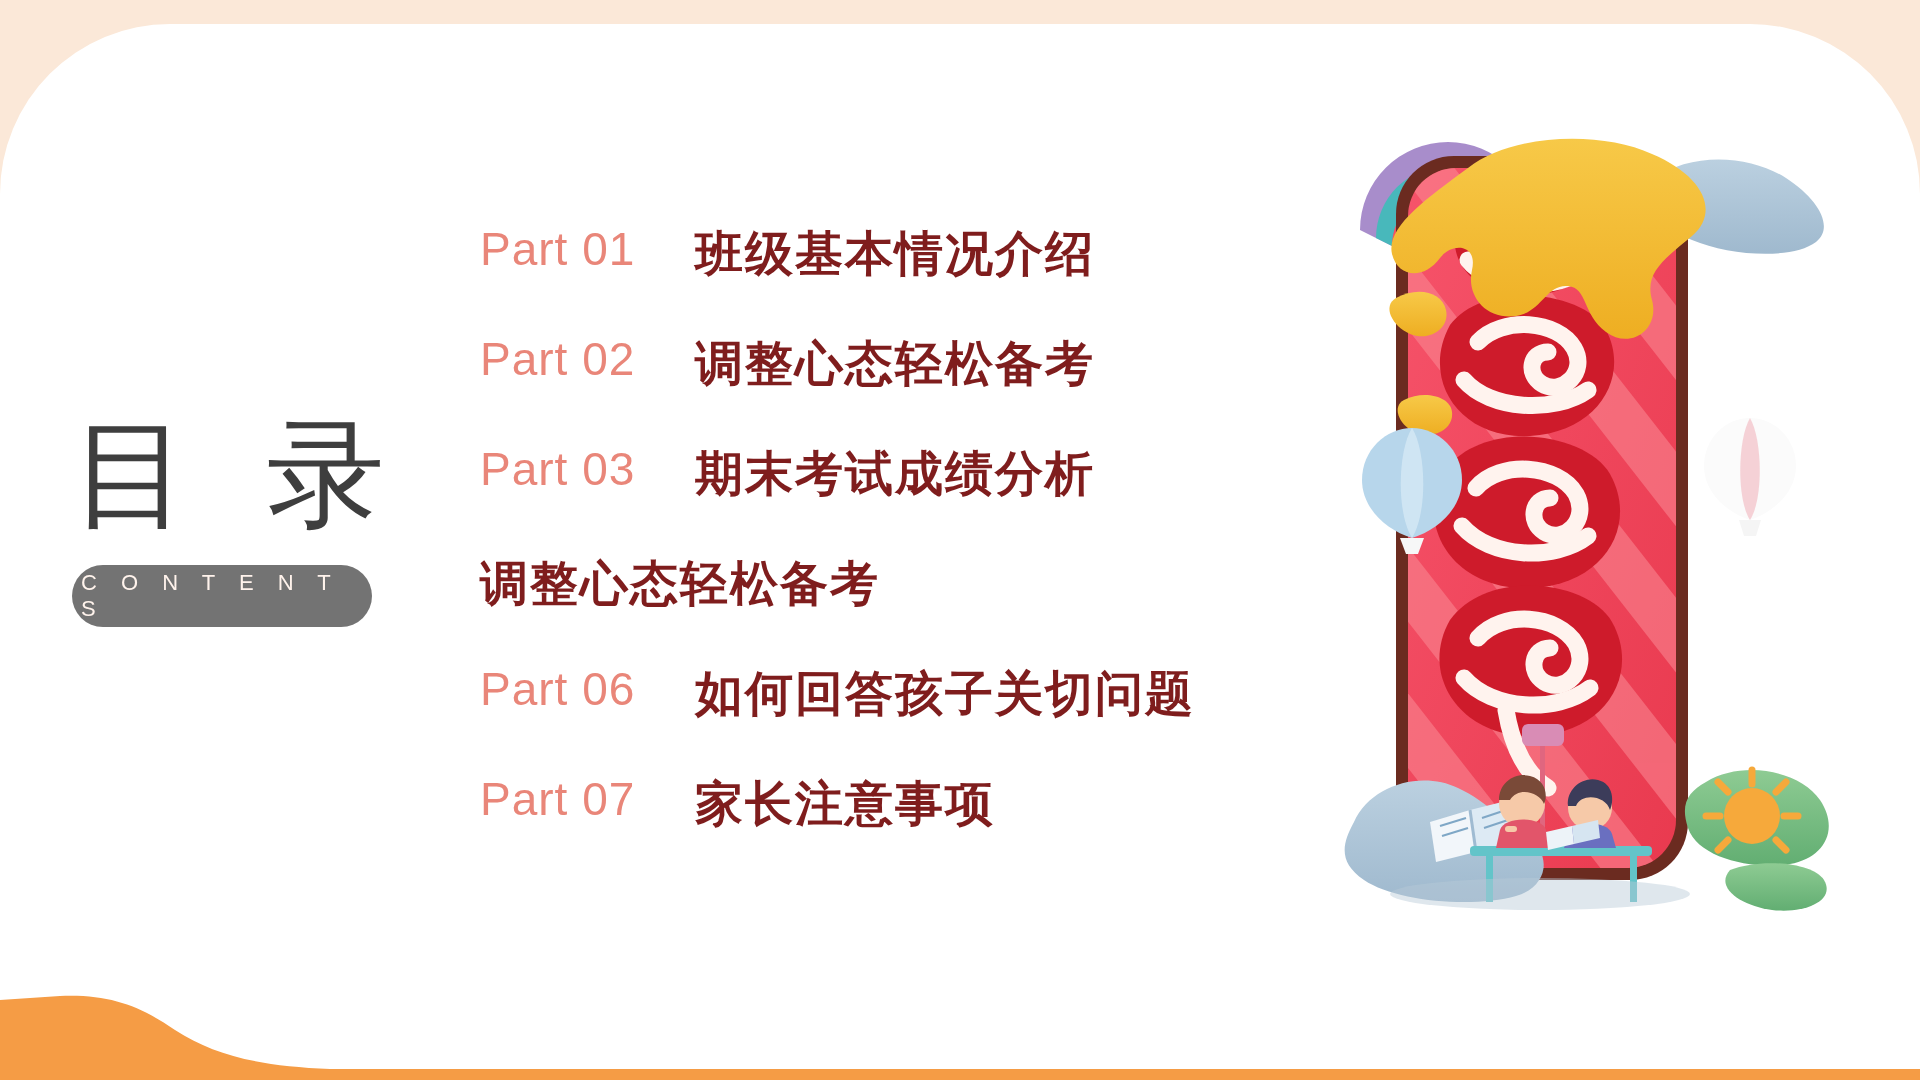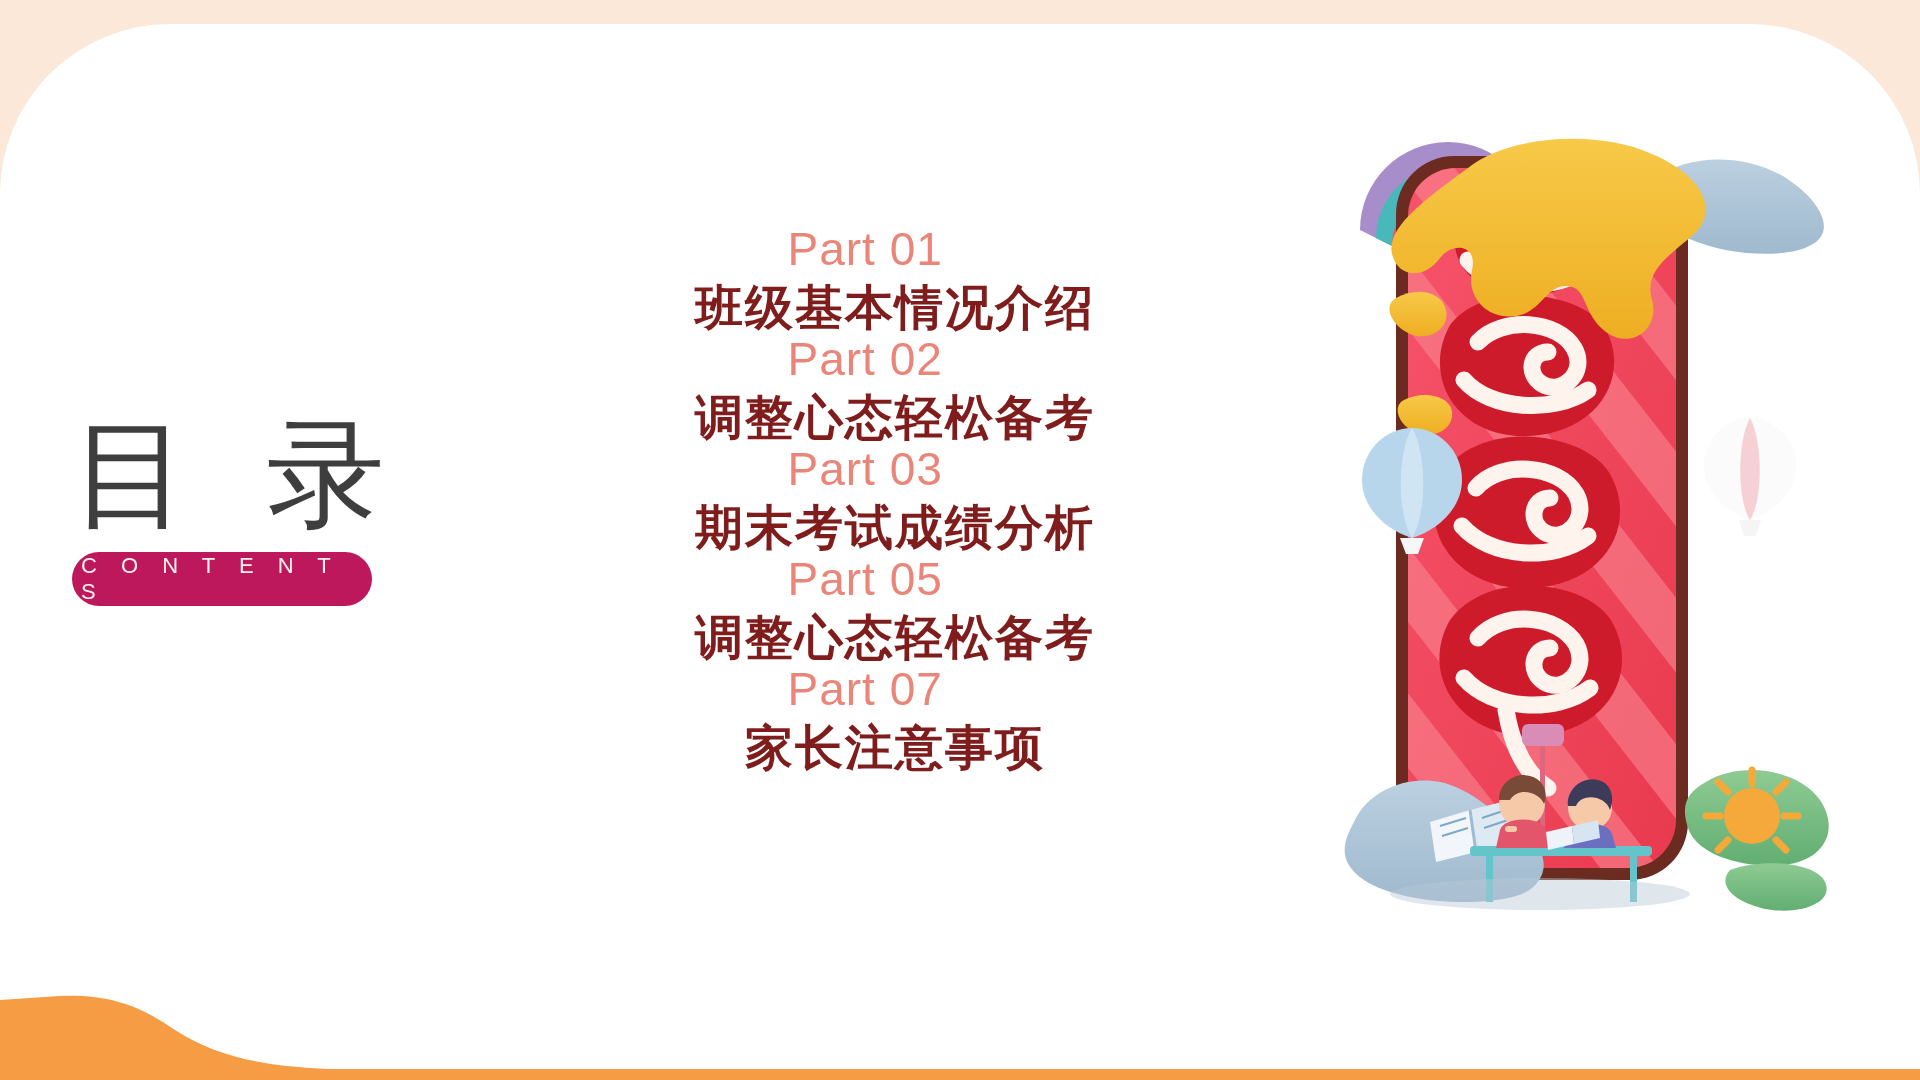--- a/index.html
+++ b/index.html
@@ -23,37 +23,36 @@
 
   
   .title-block { position:absolute; left:72px; top:415px; width:370px; }
   .title-cn {
     font-size:118px; font-weight:normal; color:#3E3E3E;
     letter-spacing:22px; line-height:1.0;
     font-family:"Liberation Sans","DejaVu Sans",sans-serif;
     white-space:nowrap;
   }
   .contents-badge {
-    margin-top:19px;
-    width:300px; height:54px;
-    background:#be185d;
+    margin-top:32px;
+    width:300px; height:62px;
+    background:#737373;
     border-radius:34px;
     display:flex; align-items:center; justify-content:center;
   }
   .contents-badge span {
     color:#FFF3EC; font-size:22px; letter-spacing:9px;
     font-weight:300; padding-left:9px;
   }
 
   
   .toc { position:absolute; left:480px; top:222px; width:830px; }
   .toc-row {
-    display:flex; align-items:center;
+    display:flex; align-items:flex-start;
     height:110px;
-    flex-direction:column;
   }
   .toc-part {
     width:215px;
     color:#E98679;
     font-size:46px;
     font-weight:400;
     letter-spacing:1px;
     white-space:nowrap;
     font-family:"Liberation Sans","DejaVu Sans",sans-serif;
   }
@@ -100,24 +99,27 @@
       <div class="toc-title">调整心态轻松备考</div>
     </div>
 
     <div class="toc-row">
       <div class="toc-part">Part 03</div>
       <div class="toc-title">期末考试成绩分析</div>
     </div>
 
 
     <div class="toc-row">
-      <div class="toc-part">Part 05</div>
       <div class="toc-title">调整心态轻松备考</div>
     </div>
 
+    <div class="toc-row">
+      <div class="toc-part">Part 06</div>
+      <div class="toc-title">如何回答孩子关切问题</div>
+    </div>
 
     <div class="toc-row">
       <div class="toc-part">Part 07</div>
       <div class="toc-title">家长注意事项</div>
     </div>
 
   </div>
 
   <div class="illus">
     <svg width="560" height="840" viewBox="0 0 560 840">

